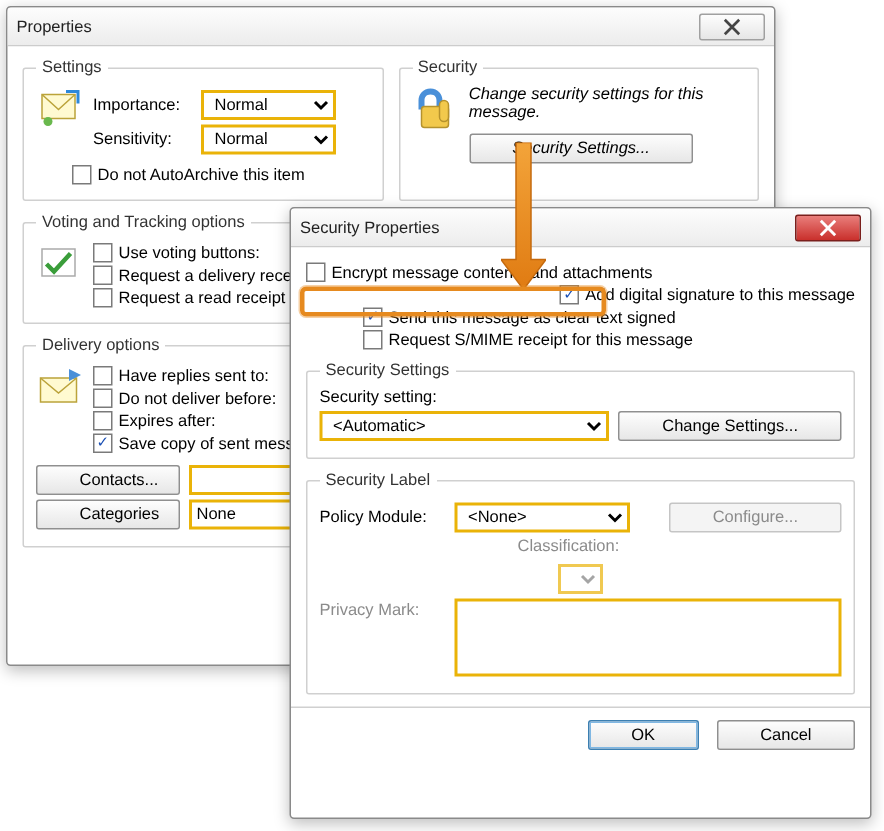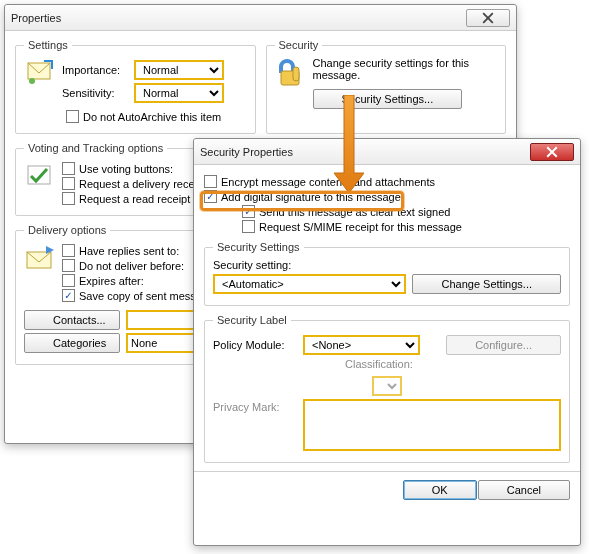--- a/index.html
+++ b/index.html
@@ -21,21 +21,21 @@
   .btn { background: linear-gradient(#fdfdfd,#e7e7e7); border: 1px solid #8f8f8f; border-radius: 2px; padding: 2px 28px; min-height: 20px; display: inline-flex; align-items: center; cursor: default; }
   .btn.default { border-color: #3c7fb1; box-shadow: 0 0 0 1px #7fb7e3 inset; }
   .btn.disabled { color: #8b8b8b; border-color: #c5c5c5; background: #f4f4f4; margin-left: 20px; }
   select, input[type=text], textarea { border: 2px solid #eab308; background: #fff; padding: 1px 3px; height: 20px; }
   select.combo { height: 20px; }
   textarea { height: 52px; resize: none; }
   .icon32 { width: 32px; height: 32px; flex: 0 0 32px; margin-right: 6px; }
   .disabled-text { color: #8b8b8b; }
   .arrow { position: absolute; pointer-events: none; }
   .highlight { position: absolute; border: 3px solid #e68a1f; border-radius: 4px; box-shadow: 0 0 0 1px rgba(230,138,31,.4); pointer-events: none; }
-  .dlgfooter { display: flex; justify-content: flex-end; gap: 1px; padding: 8px 10px 10px; }
+  .dlgfooter { display: flex; justify-content: flex-end; gap: 12px; padding: 8px 10px 10px; }
   .sep { height: 1px; background: #d0d0d0; margin: 4px 0 0; }
 </style>
 </head>
 <body>
 
 <div class="win" style="left:4px; top:4px; width:513px; height:440px;">
   <div class="titlebar">
     <span class="title">Properties</span>
     <div class="closebtn">
       <svg viewBox="0 0 10 10">
@@ -60,28 +60,28 @@
             <div class="row">
               <span class="lbl" style="width:72px;">Importance:</span>
               <select class="combo" style="width:90px;"><option>Normal</option></select>
             </div>
             <div class="row">
               <span class="lbl" style="width:72px;">Sensitivity:</span>
               <select class="combo" style="width:90px;"><option>Normal</option></select>
             </div>
           </div>
         </div>
-        <div class="chk" style="margin-left:42px; margin-top:4px;">
+        <div class="chk" style="margin-left:24px; margin-top:4px;">
           <span class="chkbox"></span>
           <span class="lbl">Do not AutoArchive this item</span>
         </div>
       </fieldset>
       <fieldset style="flex:1;">
         <legend>Security</legend>
-        <div style="display:flex;">
+        <div style="display:flex;font-style:italic;">
           <div class="icon32">
             <svg viewBox="0 0 32 32">
                 <path d="M12 2 C7 2 4 6 4 10 L4 16 L20 16 L20 10 C20 6 17 2 12 2 Z M12 6 C15 6 16 8 16 10 L16 16 L8 16 L8 10 C8 8 9 6 12 6 Z" fill="#4a90d9"></path>
                 <rect x="6" y="14" width="18" height="14" rx="2" fill="#f2c94c" stroke="#b5922d"></rect>
                 <rect x="18" y="10" width="6" height="14" rx="3" fill="#f2c94c" stroke="#b5922d"></rect>
               </svg>
           </div>
           <div>
             <div class="lbl" style="margin-bottom:8px;">Change security settings for this message.</div>
             <div class="btn">
@@ -173,21 +173,21 @@
       <svg viewBox="0 0 10 10">
           <path d="M1 1 L9 9 M9 1 L1 9" stroke="#fff" stroke-width="1.6"></path>
         </svg>
     </div>
   </div>
   <div class="body" style="padding-bottom:0;">
     <div class="chk">
         <span class="chkbox"></span>
         <span class="lbl">Encrypt message contents and attachments</span>
       </div>
-    <div class="chk" style="position:relative;">
+    <div class="chk" style="position:relative;justify-content:flex-end;">
       <span class="chkbox checked"></span>
       <span class="lbl">Add digital signature to this message</span>
     </div>
     <div class="chk" style="margin-left:38px;">
         <span class="chkbox checked"></span>
         <span class="lbl">Send this message as clear text signed</span>
       </div>
     <div class="chk" style="margin-left:38px;">
         <span class="chkbox"></span>
         <span class="lbl">Request S/MIME receipt for this message</span>

